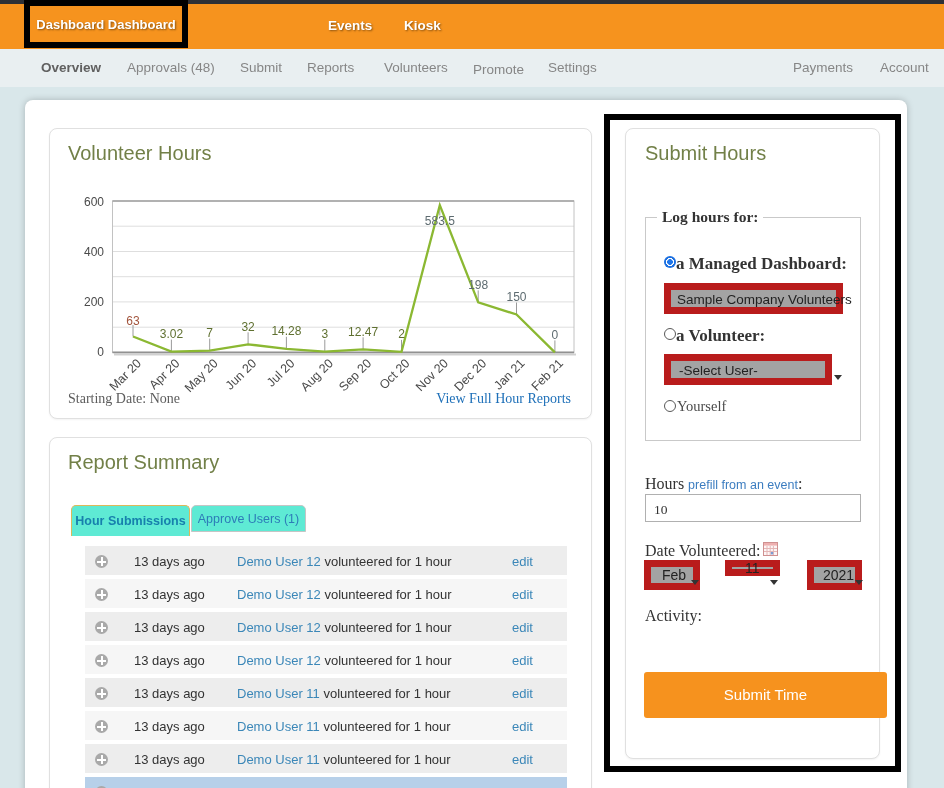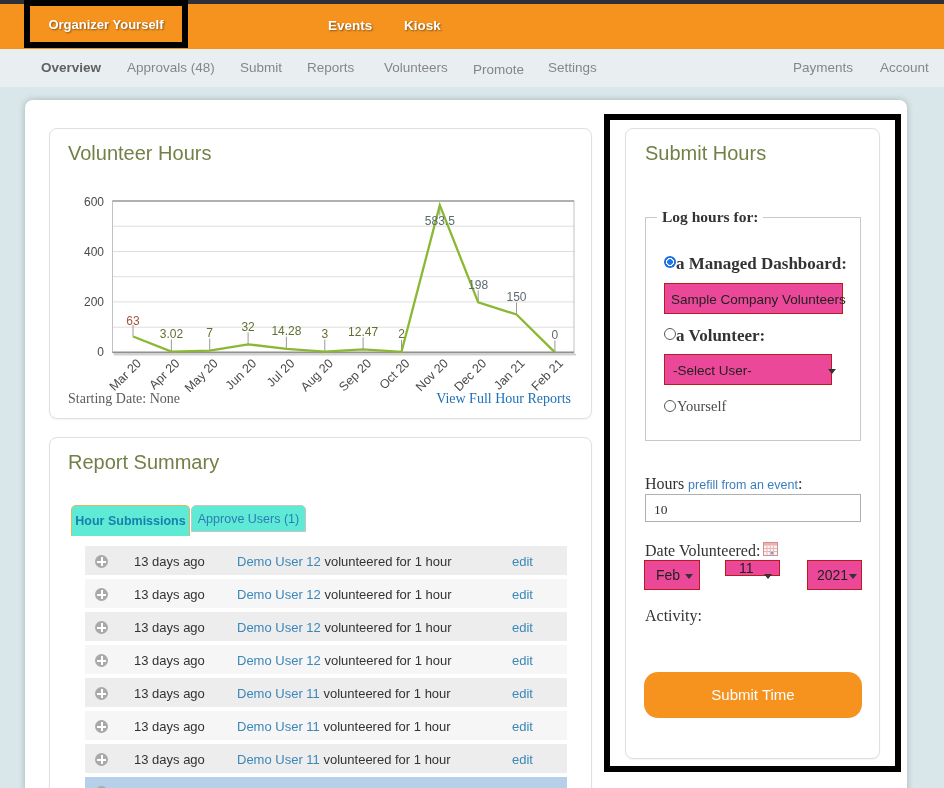--- a/index.html
+++ b/index.html
@@ -29,42 +29,42 @@
 .row .plus:before { content:""; position:absolute; left:2.2px; top:5.5px; width:8.6px; height:2px; background:#fff; }
 .row .plus:after { content:""; position:absolute; left:5.5px; top:2.2px; width:2px; height:8.6px; background:#fff; }
 .row .when { position:absolute; left:49px; top:8px; color:#333; }
 .row .what { position:absolute; left:152px; top:8px; color:#333; white-space:nowrap; }
 .row .what a { color:#3b87b8; text-decoration:none; }
 .row .edit { position:absolute; left:427px; top:8px; color:#3b87b8; }
 
 #blackbox { position:absolute; left:604px; top:114px; width:297px; height:658px; border:6px solid #000; }
 #card3 { left:625px; top:128px; width:255px; height:631px; }
 .flabel { position:absolute; font-family:"Liberation Serif", serif; font-size:16px; color:#333; font-weight:bold; white-space:nowrap; }
-.sel { position:absolute; background:#ec4899; border:1px solid #b91c1c; font-size:12.5px; color:#222; }
+.sel { position:absolute; background:#a3a3a3; border:7px solid #b91c1c; font-size:12.5px; color:#222; }
 .sel .t { position:absolute; left:11px; top:50%; transform:translateY(-50%); white-space:nowrap; }
 .arrow { position:absolute; width:0; height:0; border-left:4px solid transparent; border-right:4px solid transparent; border-top:5px solid #333; }
 .radio { position:absolute; width:12px; height:12px; border-radius:50%; }
 .radio.off { border:1.5px solid #595959; background:#fff; }
 .radio.on { background:radial-gradient(circle at 50% 50%, #1e76ea 0 2.6px, #ffffff 3.1px 3.8px, #1b6fe0 4.3px 6px); }
 #fieldset1 { position:absolute; left:645px; top:217px; width:216px; height:224px; border:1px solid #c9c9c9; }
 #legend1 { position:absolute; left:657px; top:208px; background:#fff; padding:0 5px; font-family:"Liberation Serif", serif; font-size:15.5px; font-weight:bold; color:#333; }
 #hoursinput { position:absolute; left:645px; top:494px; width:216px; height:28px; border:1px solid #b0b0b0; background:#fff; }
 #hoursinput span { position:absolute; left:8px; top:7px; font-family:"Liberation Serif", serif; font-size:13.5px; color:#333; }
-#submitbtn { position:absolute; left:644px; top:672px; width:218px; height:46px; background:#f6921e; border-radius:14px; color:#fff; font-size:15px; font-weight:normal; text-align:center; line-height:46px; }
+#submitbtn { position:absolute; left:644px; top:672px; width:243px; height:46px; background:#f6921e; border-radius:3px; color:#fff; font-size:15px; font-weight:normal; text-align:center; line-height:46px; }
 .bluelink { color:#3c7dc0; }
 </style>
 </head>
 <body>
 <div id="page">
   <div class="orangenav"></div>
   <div class="topstrip"></div>
   <div class="navitem" style="left:328px;">Events</div>
   <div class="navitem" style="left:404px;">Kiosk</div>
   <div class="odbox">
-      <span>Organizer Yourself</span>
+      <span>Dashboard Dashboard</span>
     </div>
   <div class="subnav"></div>
   <div class="subitem" style="left:41px; color:#606060; font-weight:bold;">Overview</div>
   <div class="subitem" style="left:127px;">Approvals (48)</div>
   <div class="subitem" style="left:240px;">Submit</div>
   <div class="subitem" style="left:307px;">Reports</div>
   <div class="subitem" style="left:384px;">Volunteers</div>
   <div class="subitem" style="left:473px; top:51px;">Promote</div>
   <div class="subitem" style="left:548px;">Settings</div>
   <div class="subitem" style="left:793px;">Payments</div>

